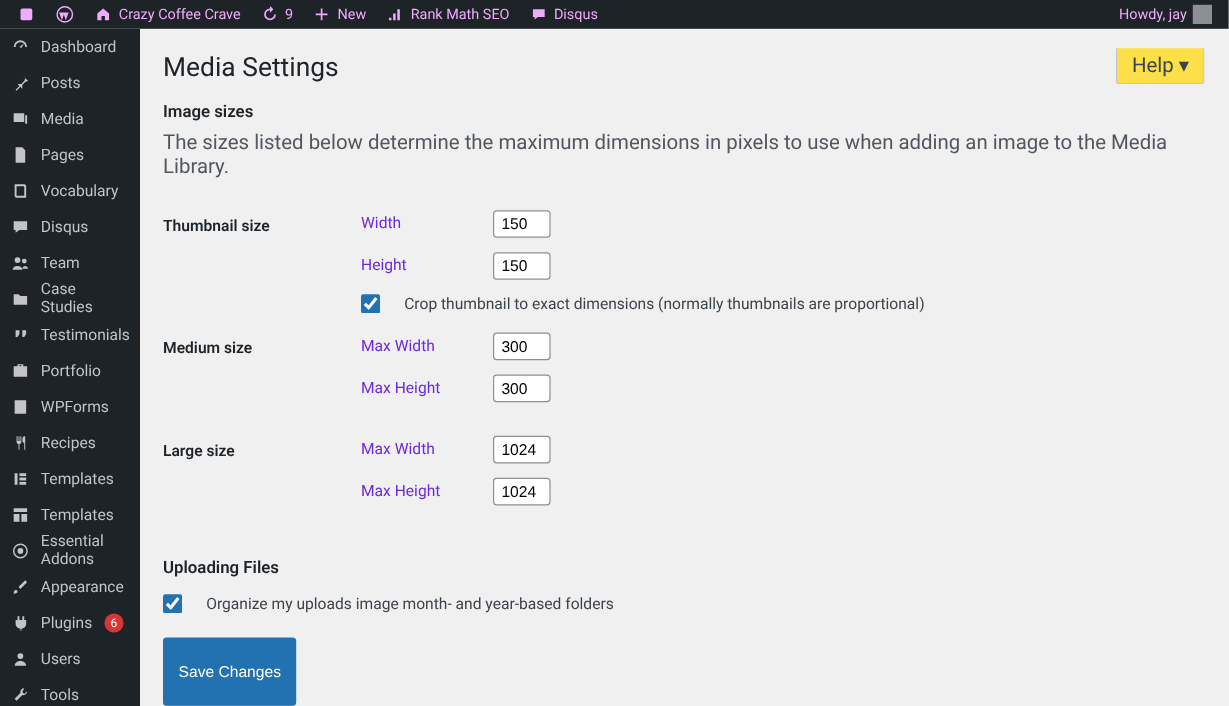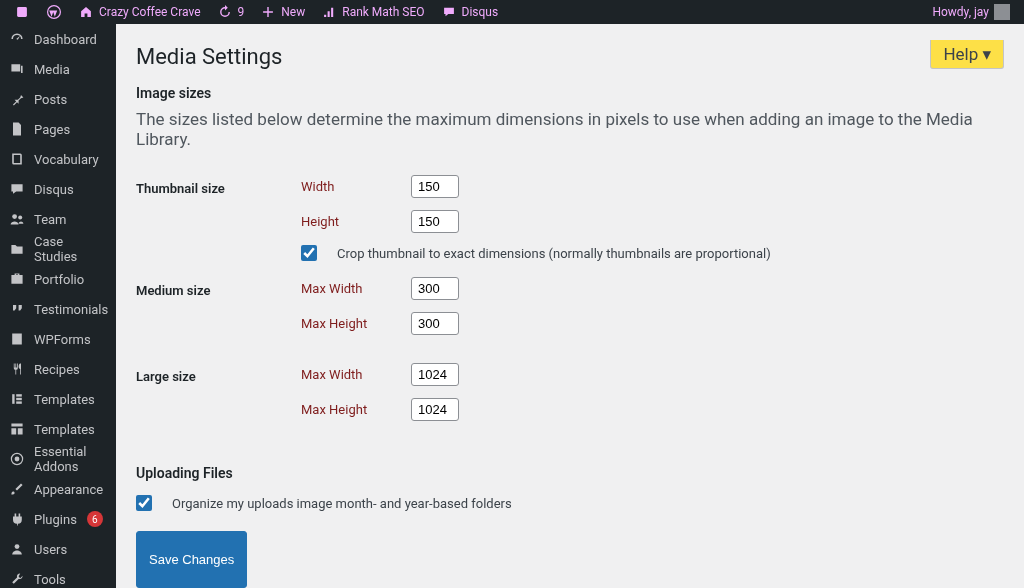--- a/index.html
+++ b/index.html
@@ -117,21 +117,21 @@
       text-align: left;
       font-weight: 600;
       font-size: 13px;
       width: 165px;
       padding: 14px 10px 14px 0;
       vertical-align: top;
       color: #1d2327;
     }
     .form-table td { padding: 8px 0; vertical-align: top; }
     .field-row { display: flex; align-items: center; gap: 0; margin-bottom: 12px; }
-    .field-label { width: 110px; font-size: 13px; color: #7f1d1d; }
+    .field-label { width: 110px; font-size: 13px; color: #6d28d9; }
     input[type="text"].num {
       width: 48px;
       padding: 3px 6px;
       border: 1px solid #8c8f94;
       border-radius: 3px;
       background: #fff;
       font-size: 13px;
     }
     .check-row { display: flex; align-items: center; gap: 20px; margin-top: 4px; font-size: 13px; }
     input[type="checkbox"] {
@@ -229,32 +229,32 @@
           <svg viewBox="0 0 20 20" width="16" height="16">
             <path d="M10 3a7 7 0 00-7 7h2a5 5 0 0110 0h2a7 7 0 00-7-7zm-1 7l5-4-3 5z"></path>
           </svg>
         </span>
       <span>Dashboard</span>
     </div>
     <div class="menu-sep"></div>
     <div class="menu-item">
       <span class="menu-icon">
           <svg viewBox="0 0 20 20" width="16" height="16">
+            <path d="M12 2l6 6-3 1-3 3v4l-2-2-4 4-1-1 4-4-2-2h4l3-3 1-3z"></path>
+          </svg>
+        </span>
+      <span>Posts</span>
+    </div>
+    <div class="menu-item">
+      <span class="menu-icon">
+          <svg viewBox="0 0 20 20" width="16" height="16">
             <path d="M3 4h11v9H3zm3 11h11V6h-2v9H6z"></path>
           </svg>
         </span>
       <span>Media</span>
-    </div>
-    <div class="menu-item">
-      <span class="menu-icon">
-          <svg viewBox="0 0 20 20" width="16" height="16">
-            <path d="M12 2l6 6-3 1-3 3v4l-2-2-4 4-1-1 4-4-2-2h4l3-3 1-3z"></path>
-          </svg>
-        </span>
-      <span>Posts</span>
     </div>
     <div class="menu-item">
       <span class="menu-icon">
           <svg viewBox="0 0 20 20" width="16" height="16">
             <path d="M5 2h7l3 3v13H5zM7 7h6v1H7zm0 3h6v1H7zm0 3h6v1H7z"></path>
           </svg>
         </span>
       <span>Pages</span>
     </div>
     <div class="menu-item">
@@ -287,32 +287,32 @@
       <span class="menu-icon">
           <svg viewBox="0 0 20 20" width="16" height="16">
             <path d="M3 5h5l2 2h7v9H3z"></path>
           </svg>
         </span>
       <span>Case Studies</span>
     </div>
     <div class="menu-item">
       <span class="menu-icon">
           <svg viewBox="0 0 20 20" width="16" height="16">
+            <path d="M5 5h4v4l-2 3H5zm7 0h4v4l-2 3h-2z"></path>
+          </svg>
+        </span>
+      <span>Testimonials</span>
+    </div>
+    <div class="menu-item">
+      <span class="menu-icon">
+          <svg viewBox="0 0 20 20" width="16" height="16">
             <path d="M7 5V3h6v2h4v11H3V5zm2 0h2V4H9z"></path>
           </svg>
         </span>
       <span>Portfolio</span>
-    </div>
-    <div class="menu-item">
-      <span class="menu-icon">
-          <svg viewBox="0 0 20 20" width="16" height="16">
-            <path d="M5 5h4v4l-2 3H5zm7 0h4v4l-2 3h-2z"></path>
-          </svg>
-        </span>
-      <span>Testimonials</span>
     </div>
     <div class="menu-item">
       <span class="menu-icon">
           <svg viewBox="0 0 20 20" width="16" height="16">
             <path d="M4 3h12v14H4zM6 6h8v1H6zm0 3h8v1H6zm0 3h5v1H6z"></path>
           </svg>
         </span>
       <span>WPForms</span>
     </div>
     <div class="menu-item">

